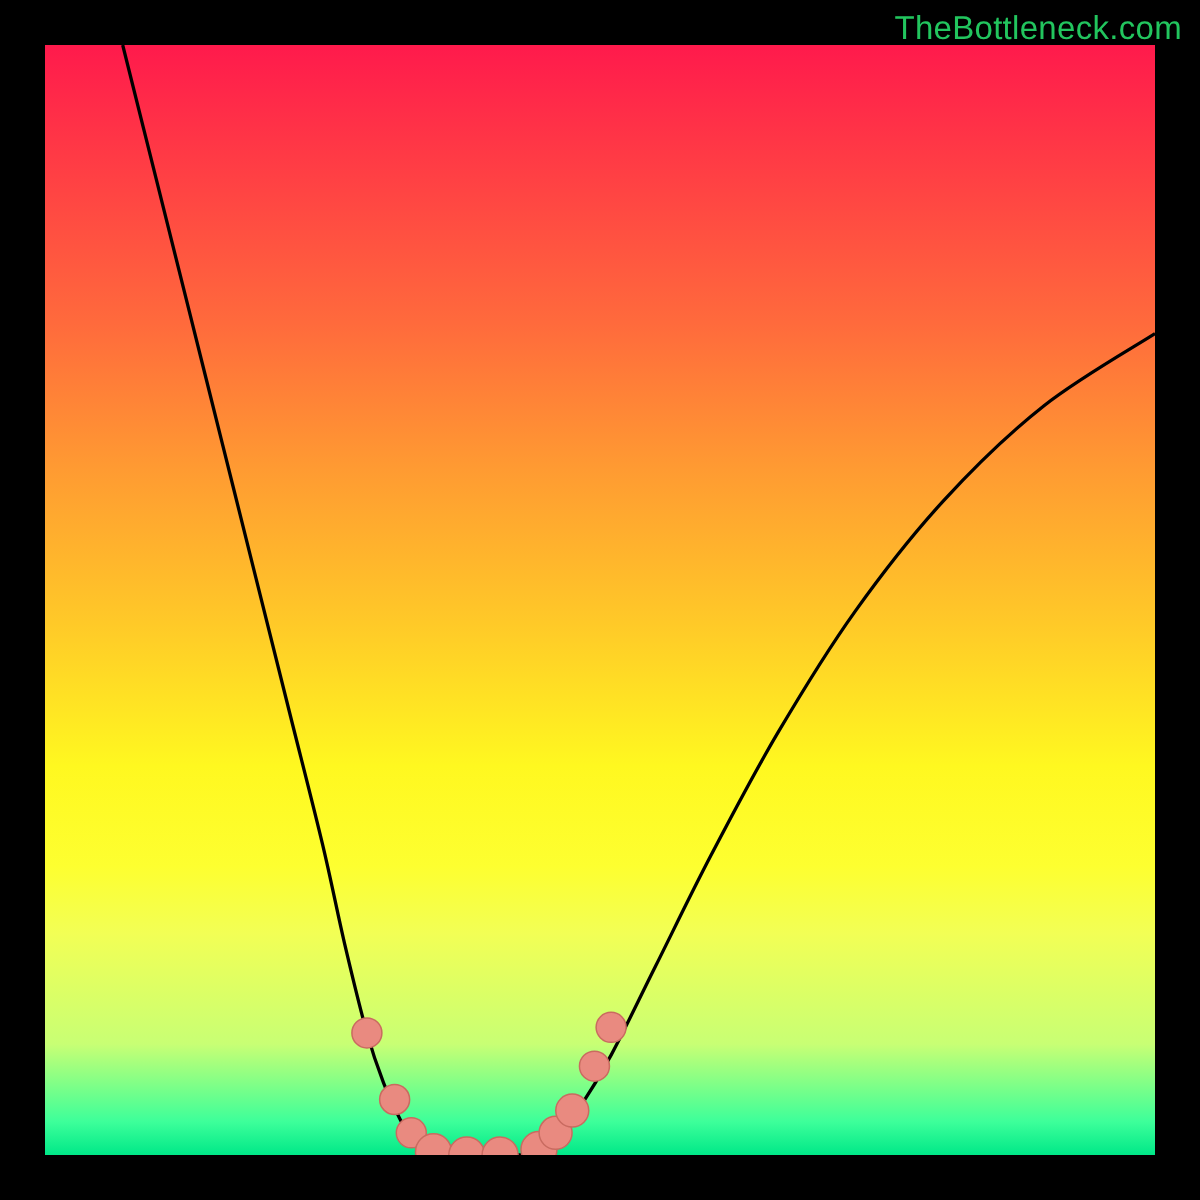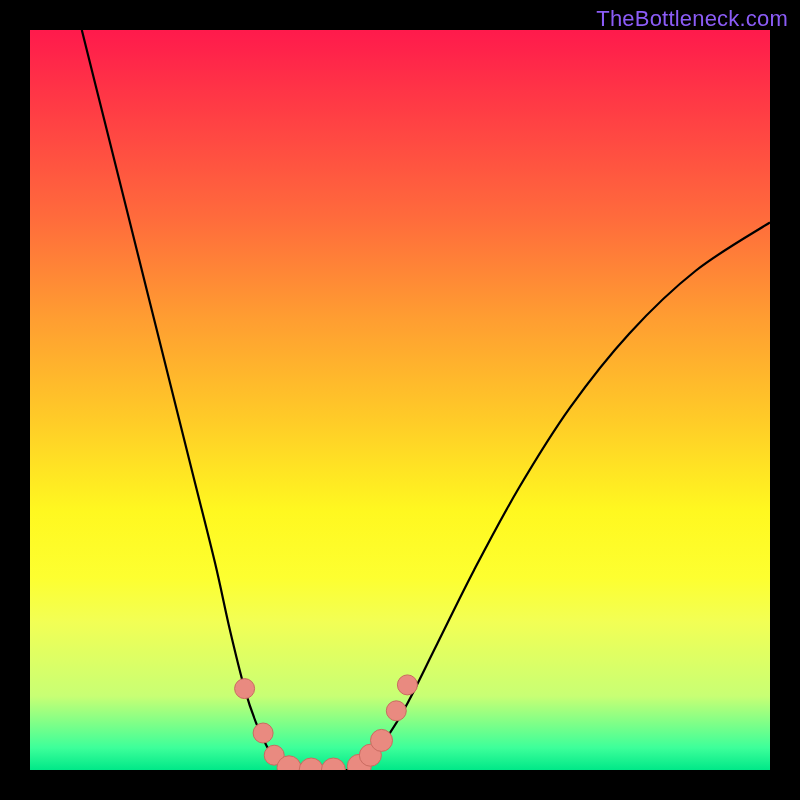--- a/index.html
+++ b/index.html
@@ -35,21 +35,21 @@
     top: 0;
     width: 740px;
     height: 740px;
   }
   .watermark {
     position: absolute;
     top: 6px;
     right: 12px;
     font-family: Arial, Helvetica, sans-serif;
     font-size: 22px;
-    color: #8b5cf6;
+    color: #22c55e;
     letter-spacing: 0.2px;
     user-select: none;
   }
 </style>
 </head>
 <body>
 
 <div class="frame">
   <svg class="plot" viewBox="0 0 740 740">
     <path id="curve-left" fill="none" stroke-width="2.2" d="M 51.800000000000004 0 C 55.5 14.799999999999992, 66.6 59.199999999999946, 74 88.79999999999995 C 81.4 118.39999999999996, 88.8 148.00000000000003, 96.2 177.60000000000002 C 103.60000000000001 207.20000000000002, 111 236.79999999999998, 118.4 266.4 C 125.80000000000001 296, 133.2 325.59999999999997, 140.6 355.2 C 148 384.8, 155.4 414.4, 162.8 444 C 170.20000000000002 473.6, 178.83333333333334 506.9, 185 532.8 C 191.16666666666666 558.6999999999999, 194.86666666666667 578.4333333333333, 199.8 599.4 C 204.73333333333335 620.3666666666667, 210.28333333333333 643.1833333333334, 214.6 658.6 C 218.91666666666666 674.0166666666667, 222 682.28, 225.7 691.9 C 229.39999999999998 701.52, 233.71666666666667 710.2766666666668, 236.8 716.32 C 239.88333333333335 722.3633333333333, 241.73333333333335 725.1999999999999, 244.20000000000002 728.16 C 246.66666666666669 731.12, 249.13333333333335 732.4766666666667, 251.60000000000002 734.08 C 254.0666666666667 735.6833333333334, 256.53333333333336 736.7933333333333, 259 737.78 C 261.46666666666664 738.7666666666667, 265.16666666666663 739.63, 266.4 740" stroke="#000000"></path>

